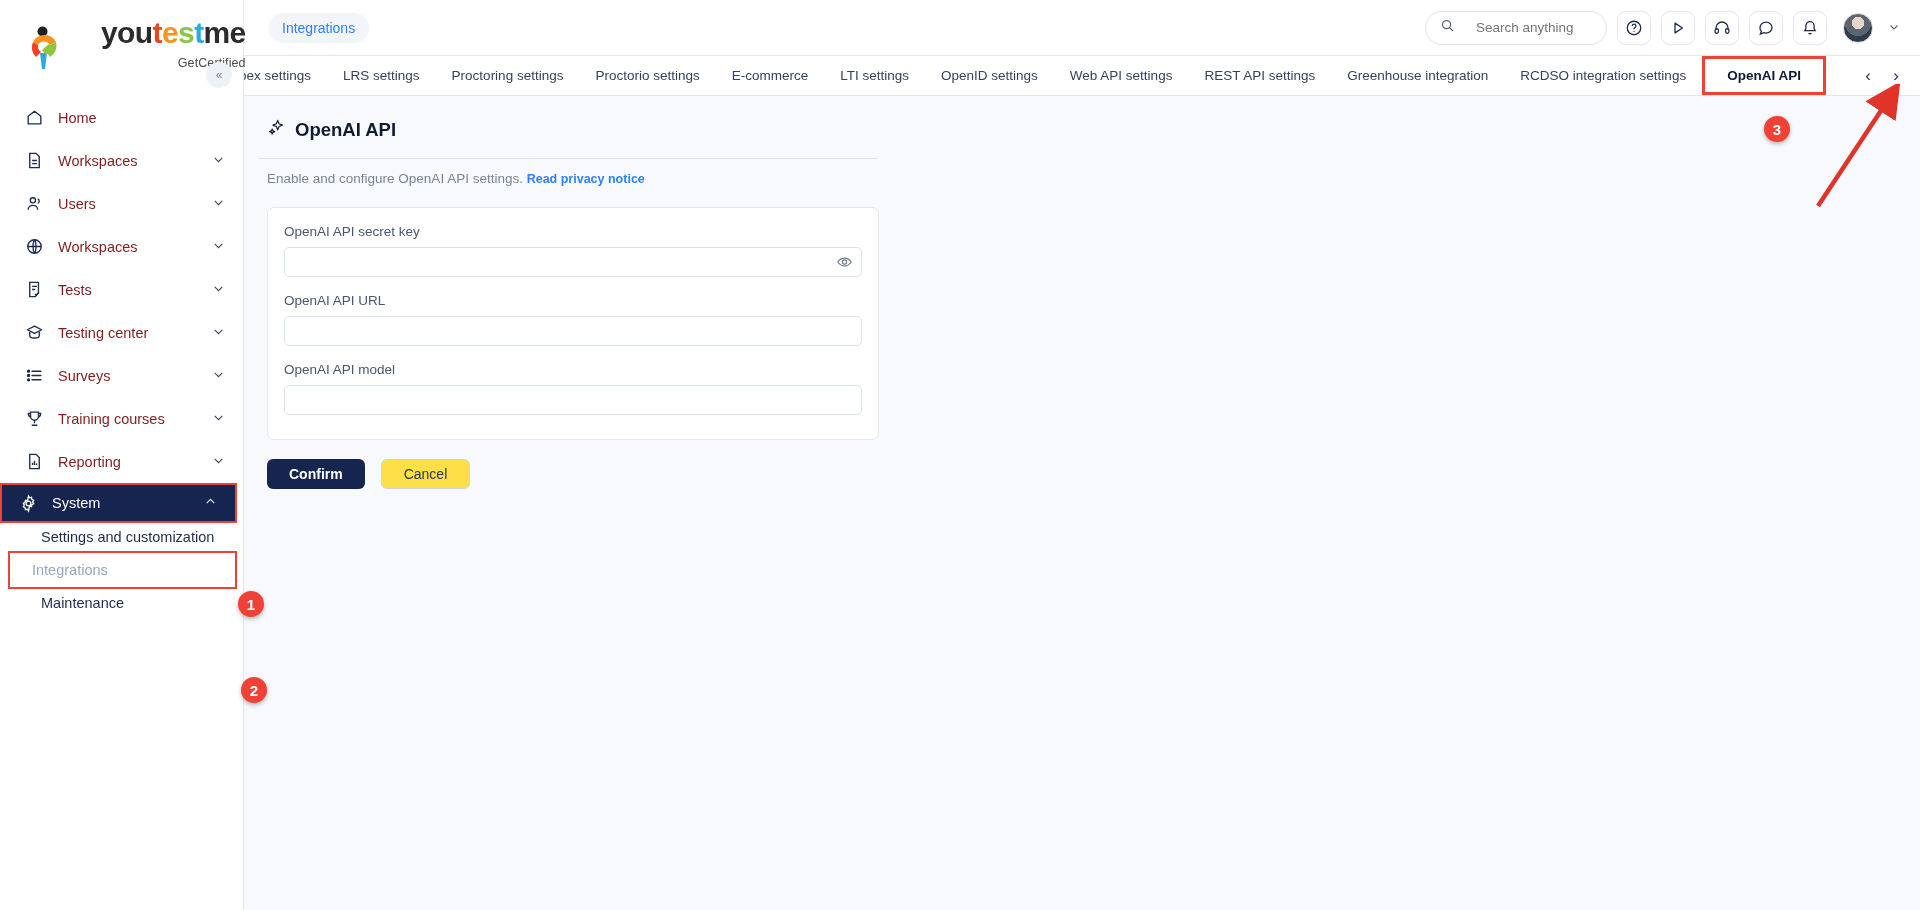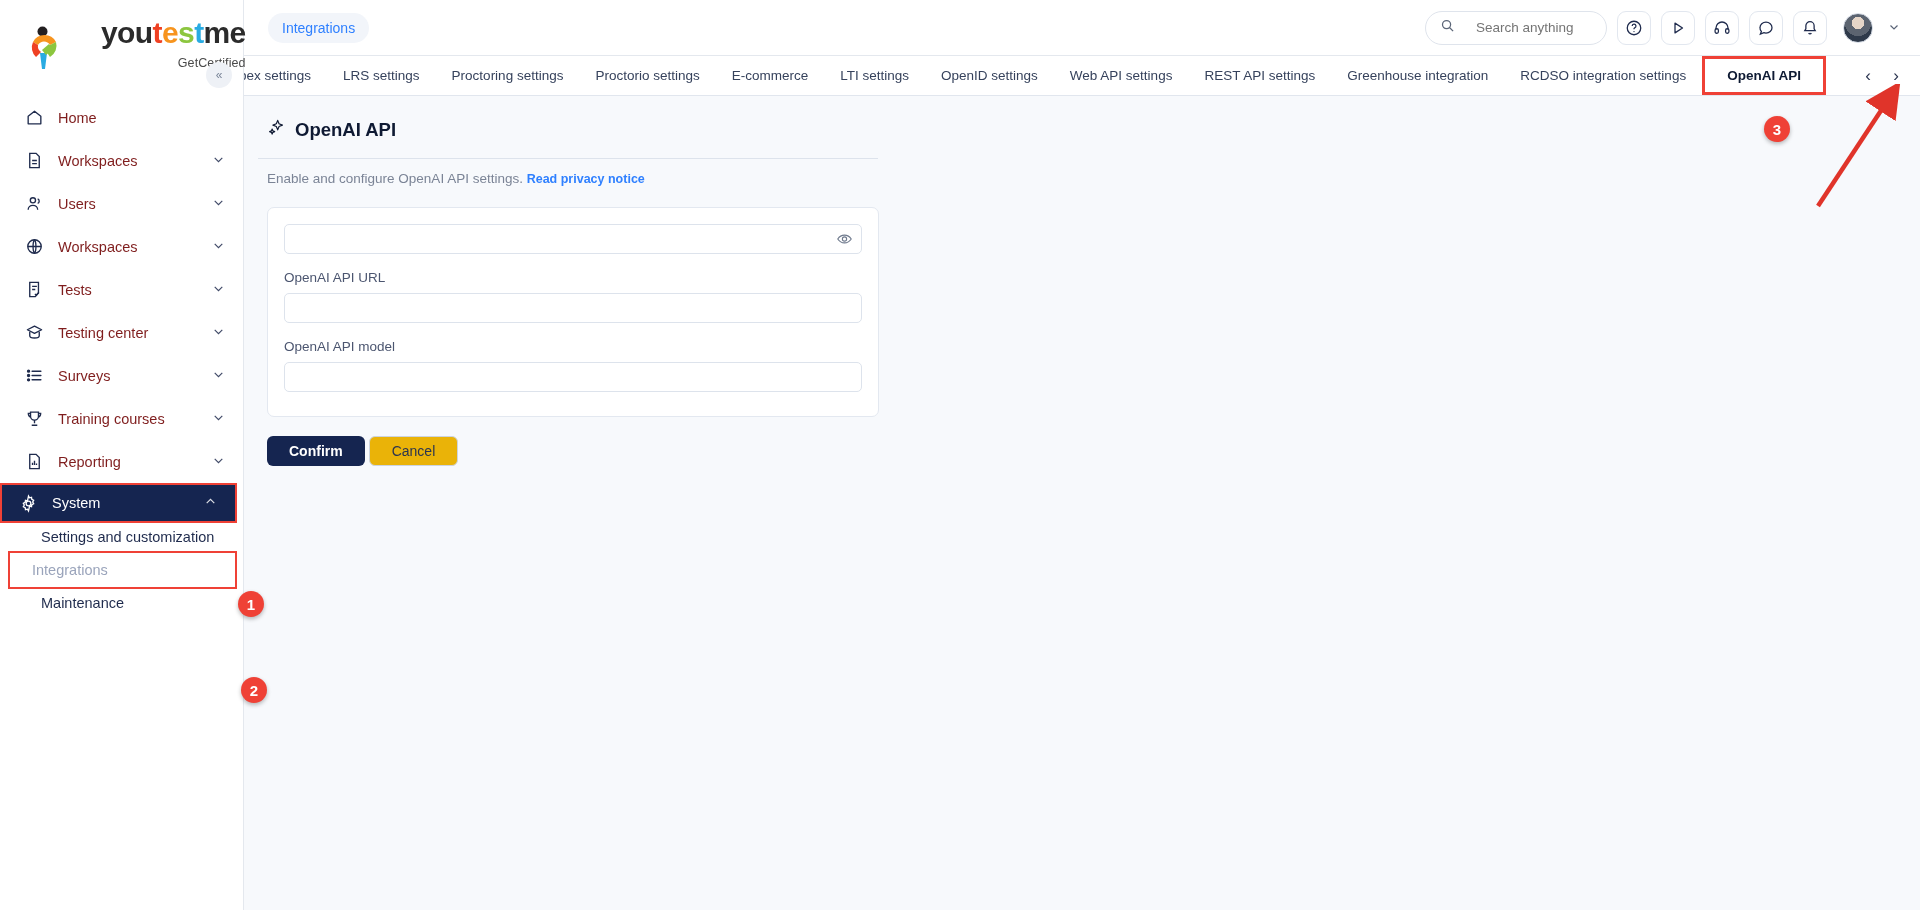--- a/index.html
+++ b/index.html
@@ -157,27 +157,27 @@
   .input-wrap { position: relative; }
   .input-wrap input {
     width: 100%; height: 30px; border: 1px solid #dde3ec; border-radius: 5px;
     padding: 0 34px 0 11px; font-size: 13.5px; outline: none;
     font-family: "Liberation Sans", sans-serif; color: #22304d; background: #fff;
   }
   .eye-btn {
     position: absolute; right: 9px; top: 50%; transform: translateY(-50%);
     background: none; border: none; cursor: pointer; color: #6f7a8d; display:flex;
   }
-  .actions { display: flex; gap: 4px; margin: 19px 0 0 9px; }
+  .actions { display: flex; gap: 16px; margin: 19px 0 0 9px; }
   .btn {
     height: 30px; border-radius: 6px; font-size: 14px; cursor: pointer;
     padding: 0 22px; font-family: "Liberation Sans", sans-serif;
   }
   .btn-primary { background: #152550; color: #fff; border: none; font-weight: 700; }
-  .btn-secondary { background: #eab308; color: #2b3550; border: 1px solid #ccd4e0; }
+  .btn-secondary { background: #fde047; color: #2b3550; border: 1px solid #ccd4e0; }
 
   
   .badge {
     position: absolute; width: 26px; height: 26px; border-radius: 50%;
     background: #ef4136; color: #fff; font-size: 15px; font-weight: 700;
     display: flex; align-items: center; justify-content: center;
     box-shadow: 0 2px 4px rgba(0,0,0,.28); z-index: 40;
   }
   #badge1 { left: 238px; top: 591px; }
   #badge2 { left: 241px; top: 677px; }
@@ -460,20 +460,21 @@
 
 
       <div class="subtext">
         <span>Enable and configure OpenAI API settings.</span>
         <a>Read privacy notice</a>
       </div>
 
       <div class="card">
 
         <div class="field">
+          <label>OpenAI API secret key</label>
           <div class="input-wrap">
             <input type="password" placeholder="" style="">
             <button class="eye-btn">
               <svg width="17" height="17" viewBox="0 0 24 24" fill="none" stroke="#6f7a8d" stroke-width="1.6">
                   <path d="M2.5 12S6 6.5 12 6.5 21.5 12 21.5 12 18 17.5 12 17.5 2.5 12 2.5 12z"></path>
                   <circle cx="12" cy="12" r="3"></circle>
                 </svg>
             </button>
           </div>
         </div>

